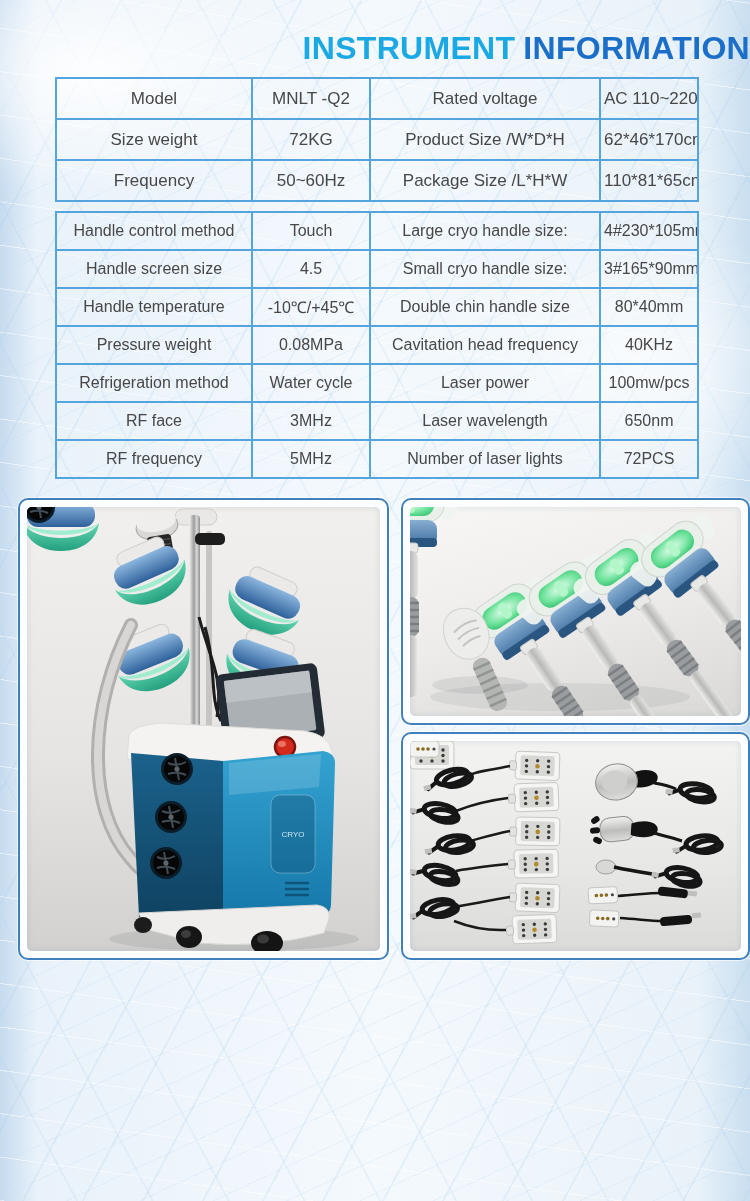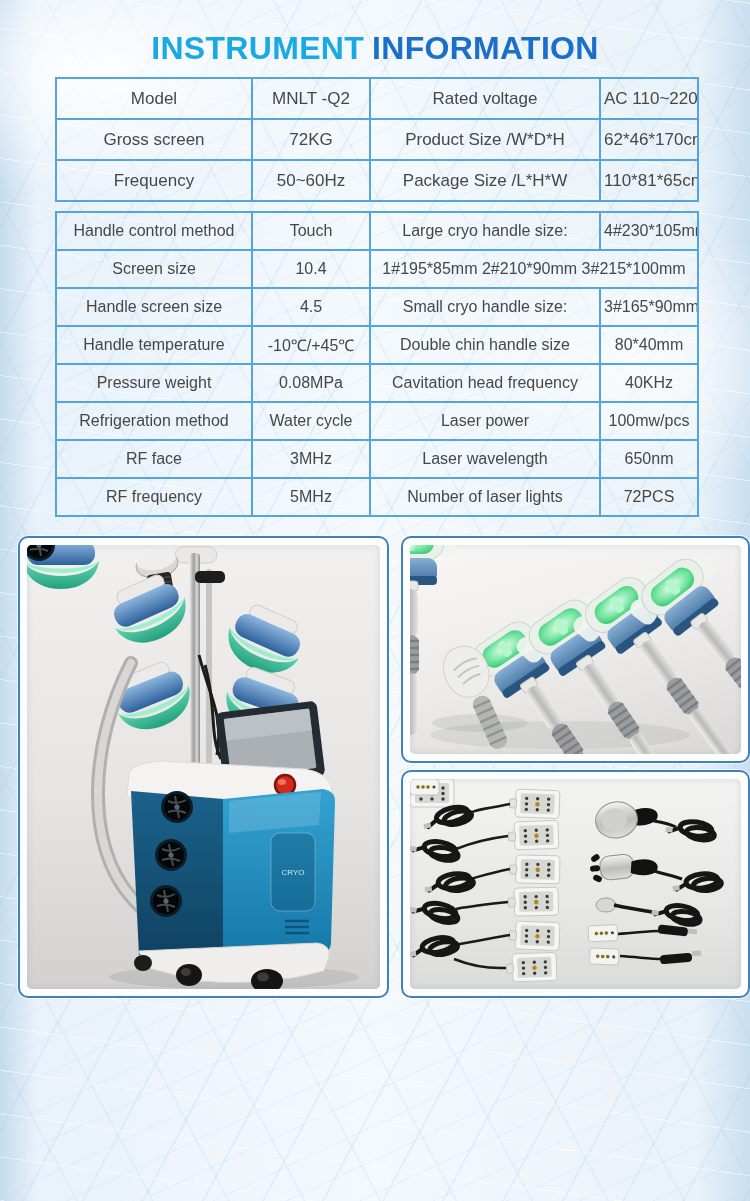--- a/index.html
+++ b/index.html
@@ -10,21 +10,21 @@
     background-image:
       radial-gradient(ellipse 320px 180px at 12% 6%, rgba(255,255,255,0.9), rgba(255,255,255,0) 70%),
       radial-gradient(ellipse 300px 200px at 85% 30%, rgba(255,255,255,0.7), rgba(255,255,255,0) 70%),
       repeating-linear-gradient(118deg, rgba(167,203,233,0.20) 0 2px, rgba(255,255,255,0) 2px 53px),
       repeating-linear-gradient(62deg, rgba(167,203,233,0.16) 0 2px, rgba(255,255,255,0) 2px 67px),
       repeating-linear-gradient(155deg, rgba(190,218,242,0.25) 0 1px, rgba(255,255,255,0) 1px 31px),
       repeating-linear-gradient(8deg, rgba(255,255,255,0.55) 0 1px, rgba(255,255,255,0) 1px 43px),
       linear-gradient(90deg,#c6dbef 0%,#e9f2fa 5%,#f4f9fd 50%,#e9f2f9 93%,#c9def0 100%);
   }
   .page{width:750px;height:1201px;box-sizing:border-box;padding-top:30px;}
-  .sec-title{margin:0;text-align:center;font-size:32px;line-height:36px;font-weight:bold;letter-spacing:0.3px;}
+  .sec-title{margin:0;text-align:right;font-size:32px;line-height:36px;font-weight:bold;letter-spacing:0.3px;}
   .sec-title .t-cyan{color:#1BA9E4;margin-right:8px;}
   .sec-title .t-blue{color:#1B6FC9;}
   .sec-title.second{margin-top:44px;}
   table.spec{border-collapse:collapse;table-layout:fixed;margin-left:55px;width:642px;}
   table.spec td{
     border:2px solid #54a5de;text-align:center;vertical-align:middle;
     color:#474747;padding:0 3px;overflow:hidden;white-space:nowrap;margin-left:12px;
   }
   table.info{margin-top:11px;}
   table.info td{height:39px;font-size:17px;}
@@ -65,21 +65,21 @@
         <col style="width:98px">
       </colgroup>
     <tbody>
       <tr>
         <td>Model</td>
         <td>MNLT -Q2</td>
         <td>Rated voltage</td>
         <td>AC 110~220V</td>
       </tr>
       <tr>
-        <td>Gross screen</td>
+        <td>Size weight</td>
         <td>72KG</td>
         <td>Product Size /W*D*H</td>
         <td>62*46*170cm</td>
       </tr>
       <tr>
         <td>Frequency</td>
         <td>50~60Hz</td>
         <td>Package Size /L*H*W</td>
         <td>110*81*65cm</td>
       </tr>
@@ -93,25 +93,20 @@
         <col style="width:118px">
         <col style="width:230px">
         <col style="width:98px">
       </colgroup>
     <tbody>
       <tr>
         <td>Handle control method</td>
         <td>Touch</td>
         <td class="bh-r">Large cryo handle size:</td>
         <td class="bh-l">4#230*105mm</td>
-      </tr>
-      <tr>
-        <td>Screen size</td>
-        <td>10.4</td>
-        <td colspan="2">1#195*85mm  2#210*90mm  3#215*100mm</td>
       </tr>
       <tr>
         <td>Handle screen size</td>
         <td>4.5</td>
         <td class="bh-r">Small cryo handle size:</td>
         <td class="bh-l">3#165*90mm</td>
       </tr>
       <tr>
         <td>Handle temperature</td>
         <td>-10℃/+45℃</td>

